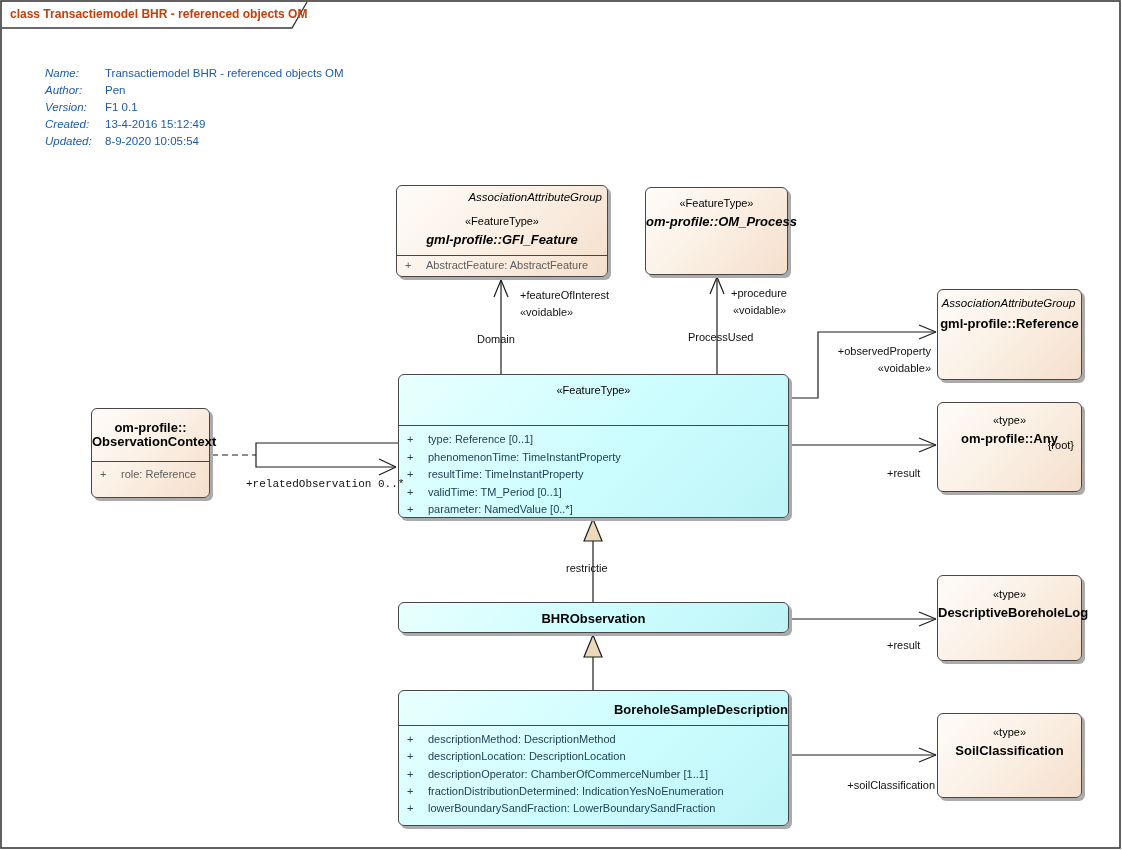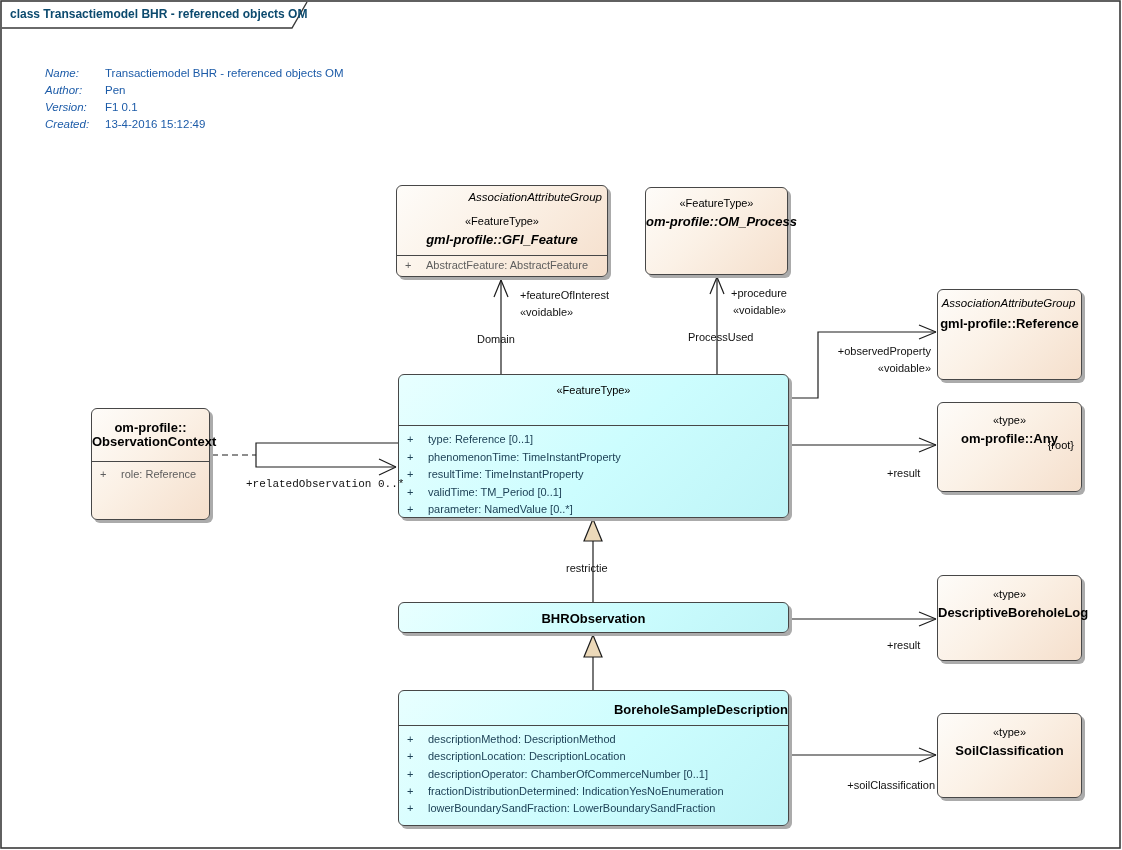--- a/index.html
+++ b/index.html
@@ -2,21 +2,21 @@
 <html><head>
 <meta charset="utf-8">
 <style>
   html,body{margin:0;padding:0;background:#fff;}
   #stage{
     position:relative;width:1122px;height:850px;background:#ffffff;
     font-family:"Liberation Sans","DejaVu Sans",sans-serif;overflow:hidden;
   }
   #overlay{position:absolute;left:0;top:0;width:1122px;height:850px;}
   .frame-title{
-    position:absolute;left:10px;top:7px;font-size:12px;font-weight:bold;color:#0c4a6e;
+    position:absolute;left:10px;top:7px;font-size:12px;font-weight:bold;color:#c2410c;
     white-space:nowrap;
   }
   .meta{position:absolute;left:45px;top:65px;font-size:11.5px;color:#1c5ba8;line-height:17px;}
   .meta-row{display:flex;}
   .meta-label{width:60px;font-style:italic;}
   .meta-value{white-space:nowrap;}
   .uml-box{
     position:absolute;box-sizing:border-box;border:1.4px solid #474747;border-radius:6px;
     box-shadow:3px 3px 0 #ababab;font-size:11px;color:#000;
   }
@@ -110,20 +110,24 @@
       <span class="meta-value">Pen</span>
     </div>
     <div class="meta-row">
       <span class="meta-label">Version:</span>
       <span class="meta-value">F1 0.1</span>
     </div>
     <div class="meta-row">
       <span class="meta-label">Created:</span>
       <span class="meta-value">13-4-2016 15:12:49</span>
     </div>
+    <div class="meta-row">
+      <span class="meta-label">Updated:</span>
+      <span class="meta-value">8-9-2020 10:05:54</span>
+    </div>
   </div>
 
   <div class="uml-box cream" style="left:396px;top:185px;width:212px;height:92px;">
     <div class="grp" style="top:5px;">AssociationAttributeGroup</div>
     <div class="stereo" style="top:29px;">«FeatureType»</div>
     <div class="cname bi" style="top:46px;">gml-profile::GFI_Feature</div>
     <div class="divider" style="top:69px;"></div>
     <div class="attrs gray-attr" style="top:73px;">
       <div class="attr-row">
         <span class="attr-vis">+</span>
@@ -168,21 +172,21 @@
         <span class="attr-vis">+</span>
         <span>validTime: TM_Period [0..1]</span>
       </div>
       <div class="attr-row">
         <span class="attr-vis">+</span>
         <span>parameter: NamedValue [0..*]</span>
       </div>
     </div>
   </div>
 
-  <div class="uml-box cream" style="left:91px;top:408px;width:119px;height:112px;">
+  <div class="uml-box cream" style="left:91px;top:408px;width:119px;height:90px;">
     <div class="cname" style="top:11px;">om-profile::</div>
     <div class="cname" style="top:25px;">ObservationContext</div>
     <div class="divider" style="top:52px;"></div>
     <div class="attrs gray-attr" style="top:59px;">
       <div class="attr-row">
         <span class="attr-vis">+</span>
         <span>role: Reference</span>
       </div>
     </div>
   </div>
@@ -203,21 +207,21 @@
       <div class="attr-row">
         <span class="attr-vis">+</span>
         <span>descriptionMethod: DescriptionMethod</span>
       </div>
       <div class="attr-row">
         <span class="attr-vis">+</span>
         <span>descriptionLocation: DescriptionLocation</span>
       </div>
       <div class="attr-row">
         <span class="attr-vis">+</span>
-        <span>descriptionOperator: ChamberOfCommerceNumber [0..1]</span>
+        <span>descriptionOperator: ChamberOfCommerceNumber [1..1]</span>
       </div>
       <div class="attr-row">
         <span class="attr-vis">+</span>
         <span>fractionDistributionDetermined: IndicationYesNoEnumeration</span>
       </div>
       <div class="attr-row">
         <span class="attr-vis">+</span>
         <span>lowerBoundarySandFraction: LowerBoundarySandFraction</span>
       </div>
     </div>

